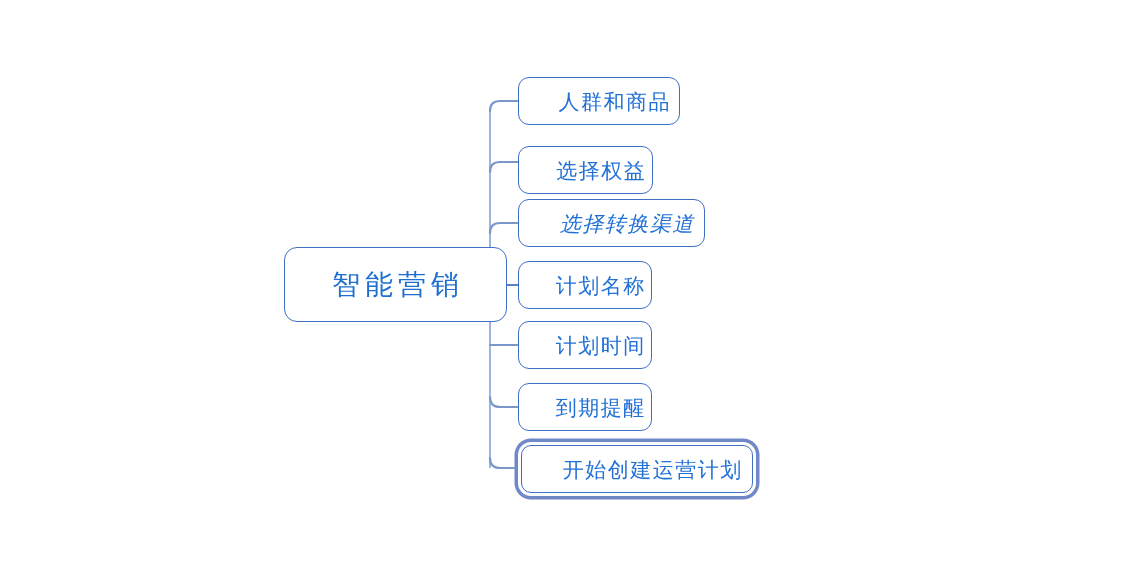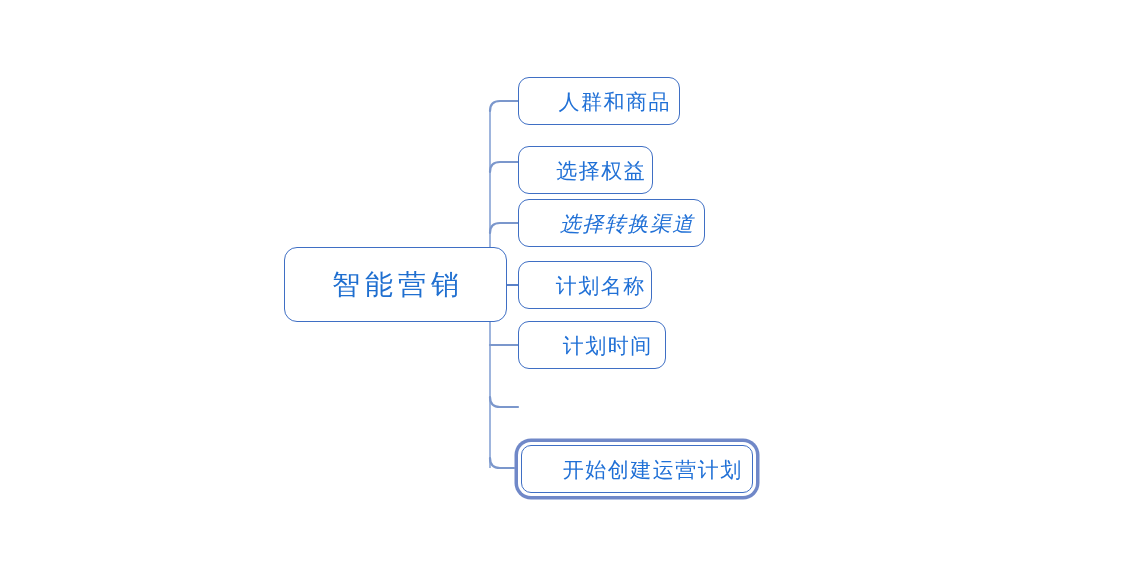--- a/index.html
+++ b/index.html
@@ -126,22 +126,25 @@
   </div>
 
   <div class="child-node" style="left:518px; top:199px; width:187px;font-style:italic;">
     <span class="node-text">选择转换渠道</span>
   </div>
 
   <div class="child-node" style="left:518px; top:261px; width:134px;align-items:center;">
     <span class="node-text">计划名称</span>
   </div>
 
-  <div class="child-node" style="left:518px; top:321px; width:148px;">
+  <div class="child-node" style="left:518px; top:321px; width:134px;">
     <span class="node-text">计划时间</span>
   </div>
 
+  <div class="child-node" style="left:518px; top:383px; width:134px;">
+    <span class="node-text">到期提醒</span>
+  </div>
 
   <div class="child-node selected" style="left:521px; top:445px; width:232px;text-align:right;">
     <span class="node-text">开始创建运营计划</span>
   </div>
 
 </div>
 
 </body></html>

